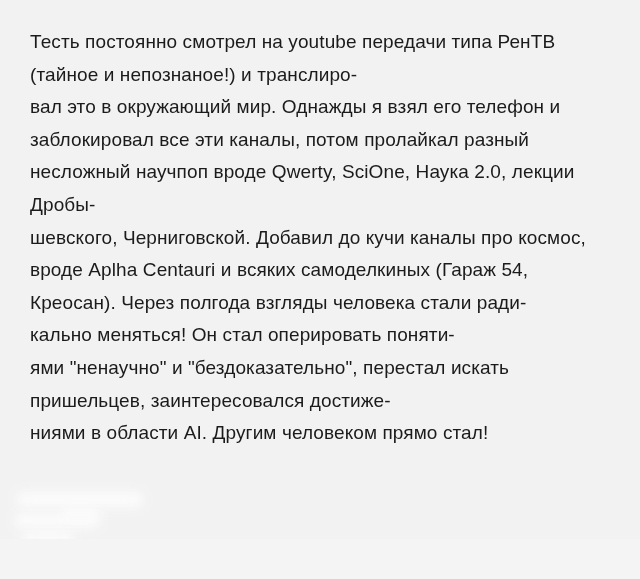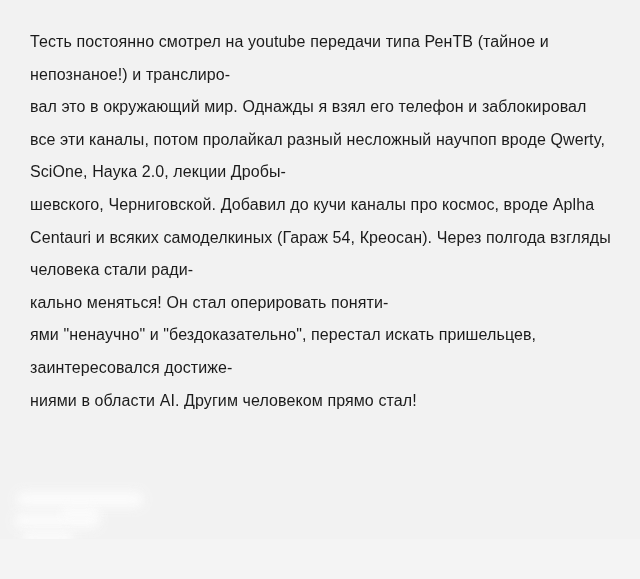--- a/index.html
+++ b/index.html
@@ -25,21 +25,21 @@
     left: 0;
     top: 0;
     width: 640px;
     height: 579px;
     background: #f2f2f2;
     box-sizing: border-box;
     padding: 26px 28px 0 30px;
   }
   #body-text {
     font-family: "Liberation Sans", sans-serif;
-    font-size: 16px;
+    font-size: 19px;
     line-height: 32.6px;
     color: #1b1b1b;
     letter-spacing: 0.1px;
     white-space: pre-wrap;
     word-break: normal;
   }
   
   #redaction-area {
     position: absolute;
     left: 0;

